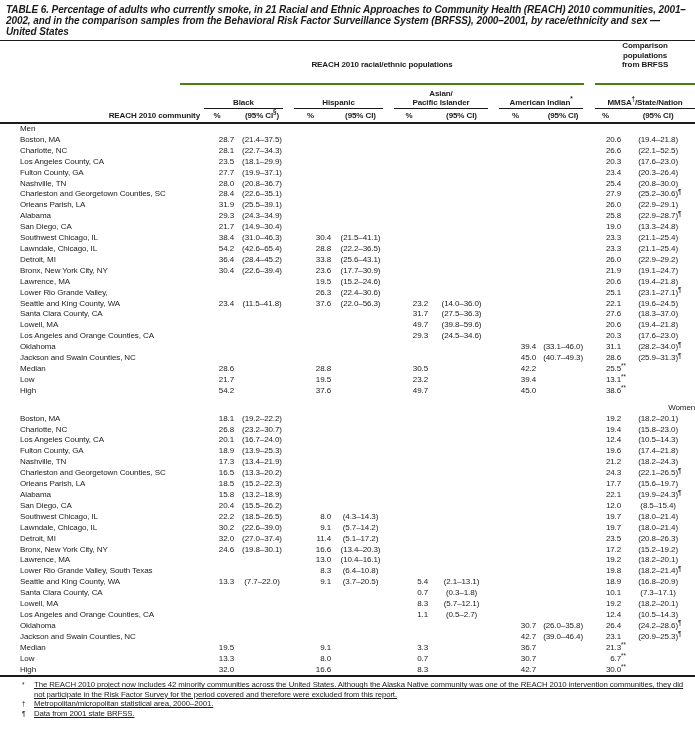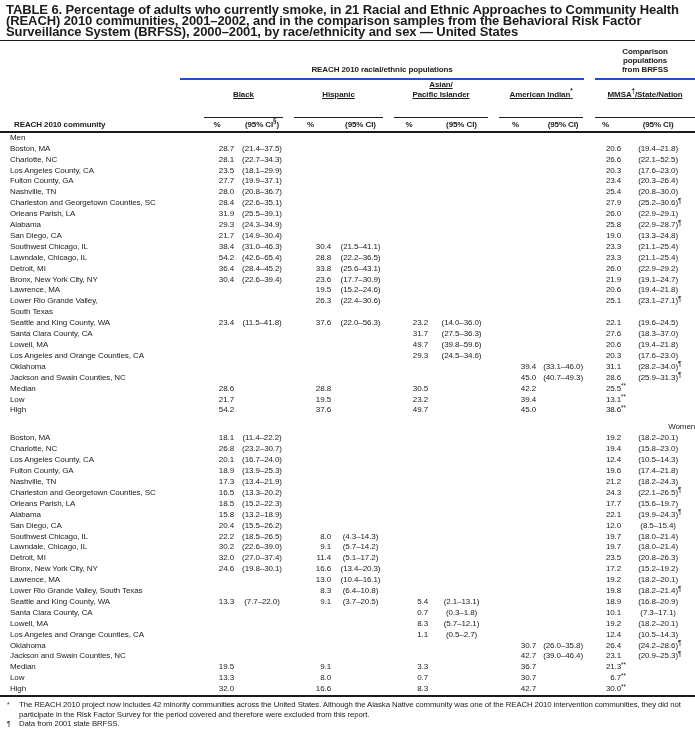--- a/index.html
+++ b/index.html
@@ -4,49 +4,49 @@
 <style>
   * { margin:0; padding:0; box-sizing:border-box; }
   html,body { background:#ffffff; }
   body {
     width:695px; height:754px; overflow:hidden;
     color:#1b1b1b;
     font-family:"Liberation Sans", sans-serif;
     -webkit-font-smoothing:antialiased;
   }
   .title {
-    font-weight:bold; font-size:13px; line-height:10.8px;
-    letter-spacing:-0.1px; padding:5px 2px 0 6px;
+    font-weight:bold; font-size:10px; line-height:10.8px;
+    letter-spacing:-0.1px; padding:5px 2px 0 6px;font-style:italic;
   }
   .title-rule { border-top:1.2px solid #1b1b1b; margin-top:3px; }
 
   table { width:695px; border-collapse:collapse; table-layout:fixed; border-bottom:2.2px solid #1b1b1b; }
   thead th { font-weight:bold; font-size:8px; padding:0; vertical-align:bottom; text-align:center; letter-spacing:-0.1px; }
   tr.spanner-row th { height:39px; }
-  .span-line { border-bottom:2px solid #1d4ed8; padding-bottom:4px; line-height:9.2px; white-space:pre-line; }
+  .span-line { border-bottom:2px solid #4d7c0f; padding-bottom:14px; line-height:9.2px; white-space:pre-line; }
   th.span-left  .span-line { margin:0 6px 0 -20px; }
   th.span-right .span-line { margin:0 0 0 5px; }
   tr.group-row th { height:24px; }
-  .group-line { border-bottom:1.8px solid #1b1b1b; padding-bottom:18px; margin:0 7px 0 4px; line-height:9.2px; white-space:pre-line;text-decoration:underline; }
+  .group-line { border-bottom:1.8px solid #1b1b1b; padding-bottom:1px; margin:0 7px 0 4px; line-height:9.2px; white-space:pre-line; }
   th.group-mmsa .group-line { margin:0 0 0 5px; }
   tr.sub-row th { height:14px; border-bottom:2.5px solid #1b1b1b; padding-bottom:2px; }
-  th.corner { text-align:left; padding-left:14px; white-space:nowrap; }
+  th.corner { text-align:right; padding-left:14px; white-space:nowrap; }
   th.pct { text-align:center; }
   th.ci  { text-align:center; }
 
   tbody td { font-size:8px; height:10.9px; line-height:10.9px; white-space:nowrap; padding:0; letter-spacing:-0.1px; }
-  td.community { text-align:left; padding-left:10px; }
+  td.community { text-align:left; padding-left:20px; }
   td.pct { text-align:right; }
   td.ci  { text-align:center; }
   tr.gap td { height:17px; vertical-align:bottom;text-align:right; }
 
   sup { font-size:6.3px; line-height:0; vertical-align:super; }
   tbody sup.h { display:inline-block; width:0; overflow:visible; vertical-align:baseline; position:relative; top:-2.5px; }
 
-  .footnotes { padding:3px 6px 0 6px; }
+  .footnotes { padding:3px 6px 0 21px;text-decoration:underline; }
   .fn { position:relative; padding-left:13px; font-size:7.8px; line-height:9.5px; letter-spacing:-0.1px; }
   .fn .m { position:absolute; left:1px; top:0; font-size:6.3px; }
 </style>
 </head>
 <body>
 
 <div class="title">TABLE 6. Percentage of adults who currently smoke, in 21 Racial and Ethnic Approaches to Community Health (REACH) 2010 communities, 2001–2002, and in the comparison samples from the Behavioral Risk Factor Surveillance System (BRFSS), 2000–2001, by race/ethnicity and sex — United States</div>
 <div class="title-rule"></div>
 
 <table>
@@ -301,33 +301,20 @@
         <td class="pct">26.3</td>
         <td class="ci">(22.4–30.6)</td>
         <td class="pct"></td>
         <td class="ci"></td>
         <td class="pct"></td>
         <td class="ci"></td>
         <td class="pct">25.1</td>
         <td class="ci">(23.1–27.1)<sup class="h">¶</sup></td>
       </tr>
       <tr>
-        <td class="community">South Texas</td>
-        <td class="pct"></td>
-        <td class="ci"></td>
-        <td class="pct"></td>
-        <td class="ci"></td>
-        <td class="pct"></td>
-        <td class="ci"></td>
-        <td class="pct"></td>
-        <td class="ci"></td>
-        <td class="pct"></td>
-        <td class="ci"></td>
-      </tr>
-      <tr>
         <td class="community">Seattle and King County, WA</td>
         <td class="pct">23.4</td>
         <td class="ci">(11.5–41.8)</td>
         <td class="pct">37.6</td>
         <td class="ci">(22.0–56.3)</td>
         <td class="pct">23.2</td>
         <td class="ci">(14.0–36.0)</td>
         <td class="pct"></td>
         <td class="ci"></td>
         <td class="pct">22.1</td>
@@ -436,21 +423,21 @@
         <td class="ci"></td>
         <td class="pct">38.6<sup class="h">**</sup></td>
         <td class="ci"></td>
       </tr>
       <tr class="gap">
         <td class="community" colspan="11">Women</td>
       </tr>
       <tr>
         <td class="community">Boston, MA</td>
         <td class="pct">18.1</td>
-        <td class="ci">(11.4–22.2)</td>
+        <td class="ci">(19.2–22.2)</td>
         <td class="pct"></td>
         <td class="ci"></td>
         <td class="pct"></td>
         <td class="ci"></td>
         <td class="pct"></td>
         <td class="ci"></td>
         <td class="pct">19.2</td>
         <td class="ci">(18.2–20.1)</td>
       </tr>
       <tr>
@@ -750,14 +737,15 @@
         <td class="pct">42.7</td>
         <td class="ci"></td>
         <td class="pct">30.0<sup class="h">**</sup></td>
         <td class="ci"></td>
       </tr>
     </tbody>
 </table>
 
 <div class="footnotes">
     <div class="fn"><span class="m">*</span><span>The REACH 2010 project now includes 42 minority communities across the United States. Although the Alaska Native community was one of the REACH 2010 intervention communities, they did not participate in the Risk Factor Survey for the period covered and therefore were excluded from this report.</span></div>
+    <div class="fn"><span class="m">†</span><span>Metropolitan/micropolitan statistical area, 2000–2001.</span></div>
     <div class="fn"><span class="m">¶</span><span>Data from 2001 state BRFSS.</span></div>
   </div>
 
 </body></html>

